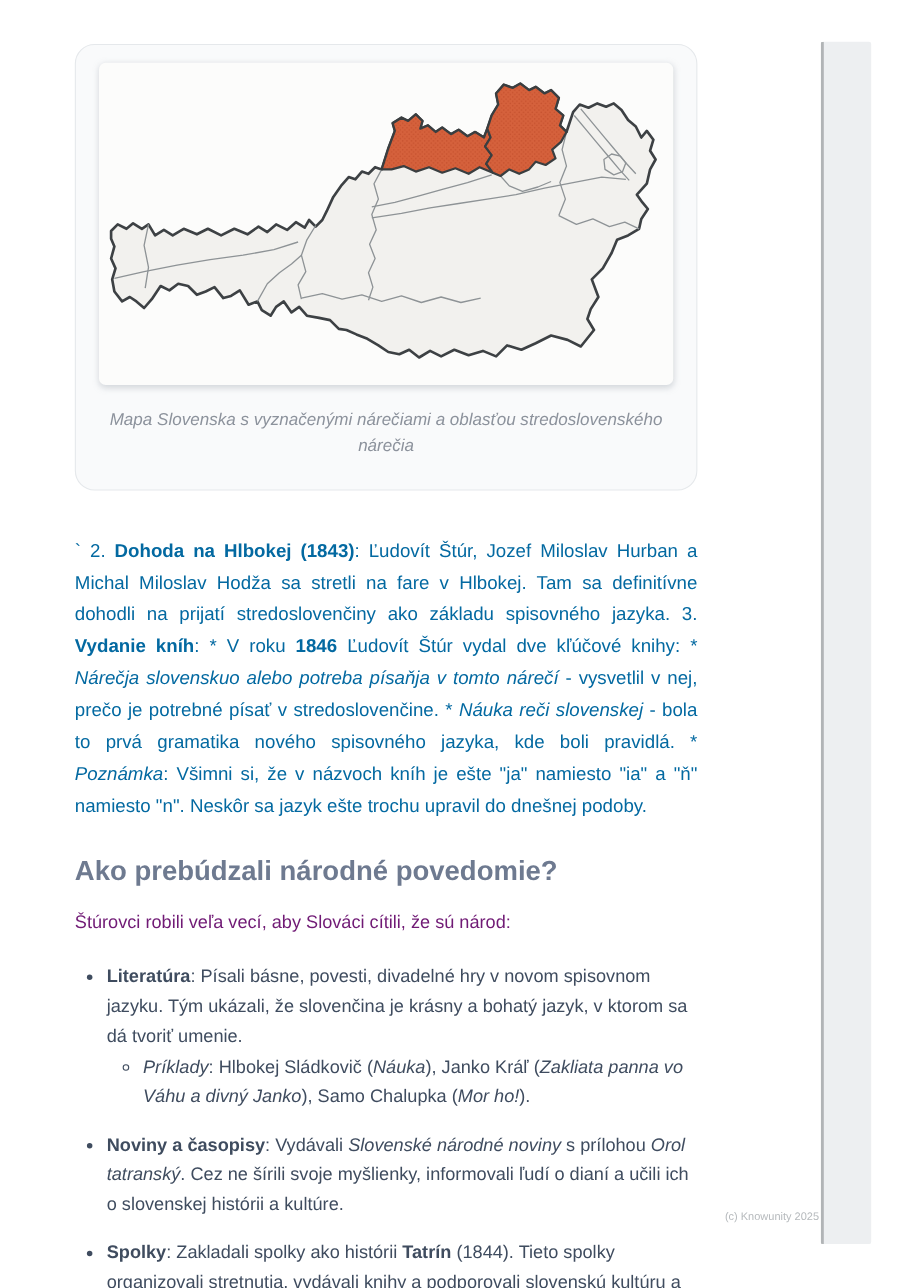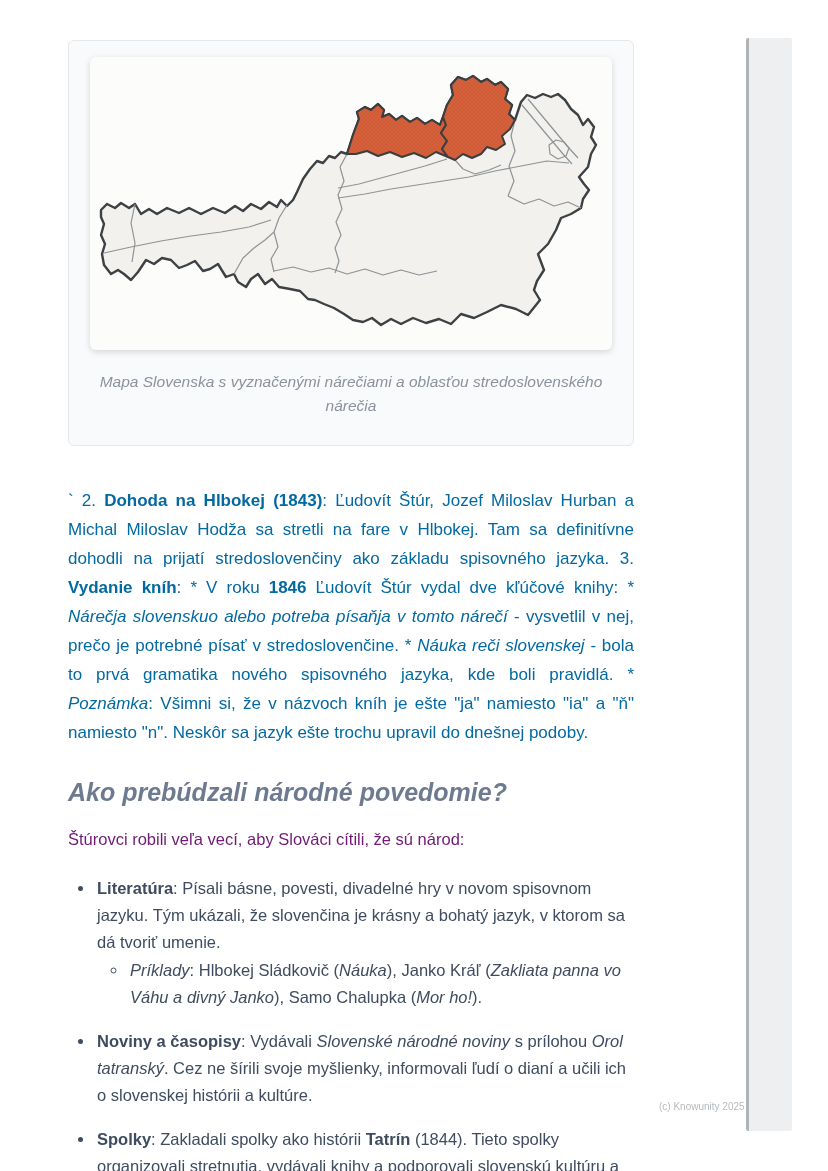--- a/index.html
+++ b/index.html
@@ -7,40 +7,40 @@
     width:828px;height:1171px;position:relative;overflow:hidden;
     background:#ffffff;
     font-family:"Liberation Sans","DejaVu Sans",sans-serif;
     -webkit-font-smoothing:antialiased;
   }
   .content{position:absolute;left:68px;top:40px;width:566px;}
 
   
   .map-card{
     box-sizing:border-box;width:566px;height:406px;
-    border:1px solid #e5e8eb;border-radius:6px;background:#f9fafb;
+    border:1px solid #e5e8eb;border-radius:18px;background:#f9fafb;
     padding:16px 21px 0;margin:0;
   }
   .map-image{
     background:#fcfcfb;border-radius:6px;height:293px;overflow:hidden;
     box-shadow:0 2px 6px rgba(140,150,160,0.35);
   }
   .map-image svg{display:block;width:100%;height:100%;}
   .map-caption{
     margin:20px auto 0;width:506px;text-align:center;font-style:italic;
     color:#8c929c;font-size:15.5px;line-height:24px;
   }
 
   
   .body-par{
     margin:40px 0 0;font-size:17px;line-height:29px;color:#0369a1;
     text-align:justify;
   }
   h2.section{
-    margin:30px 0 0;font-size:25px;line-height:31px;font-weight:600;color:#6e7a90;font-style:italic;
+    margin:30px 0 0;font-size:25px;line-height:31px;font-weight:600;color:#6e7a90;
   }
   .intro{margin:19px 0 0;font-size:16.5px;line-height:25px;color:#701a75;}
   ul.topics{
     margin:23px 0 0;padding-left:27px;color:#3f4c5f;
     font-size:16.5px;line-height:27px;list-style:disc;
   }
   ul.topics>li{margin-bottom:17px;padding-left:2px;}
   ul.sub{list-style:circle;margin:1px 0 0;padding-left:31px;}
   ul.sub>li{margin:0;padding-left:2px;}
   .seg-b{font-weight:700;}

